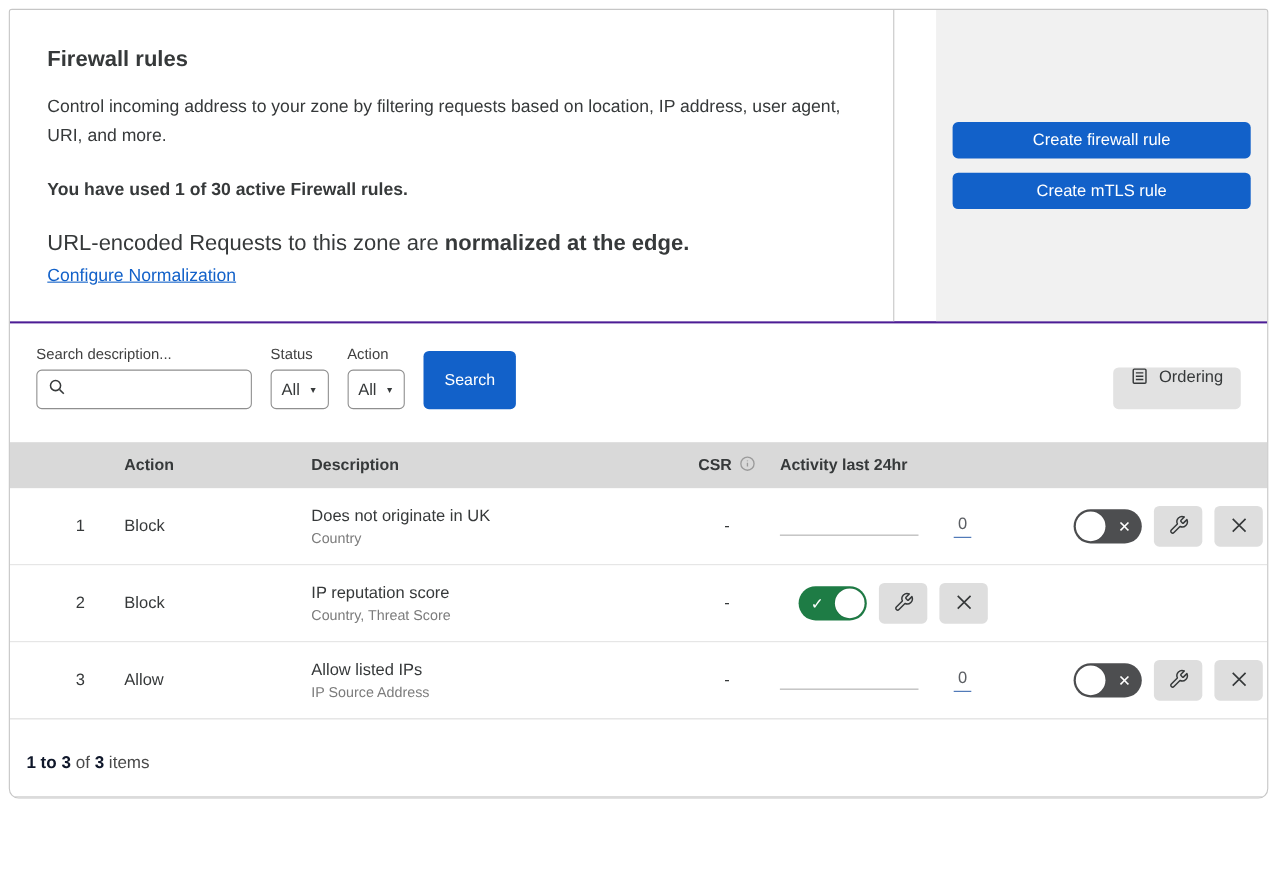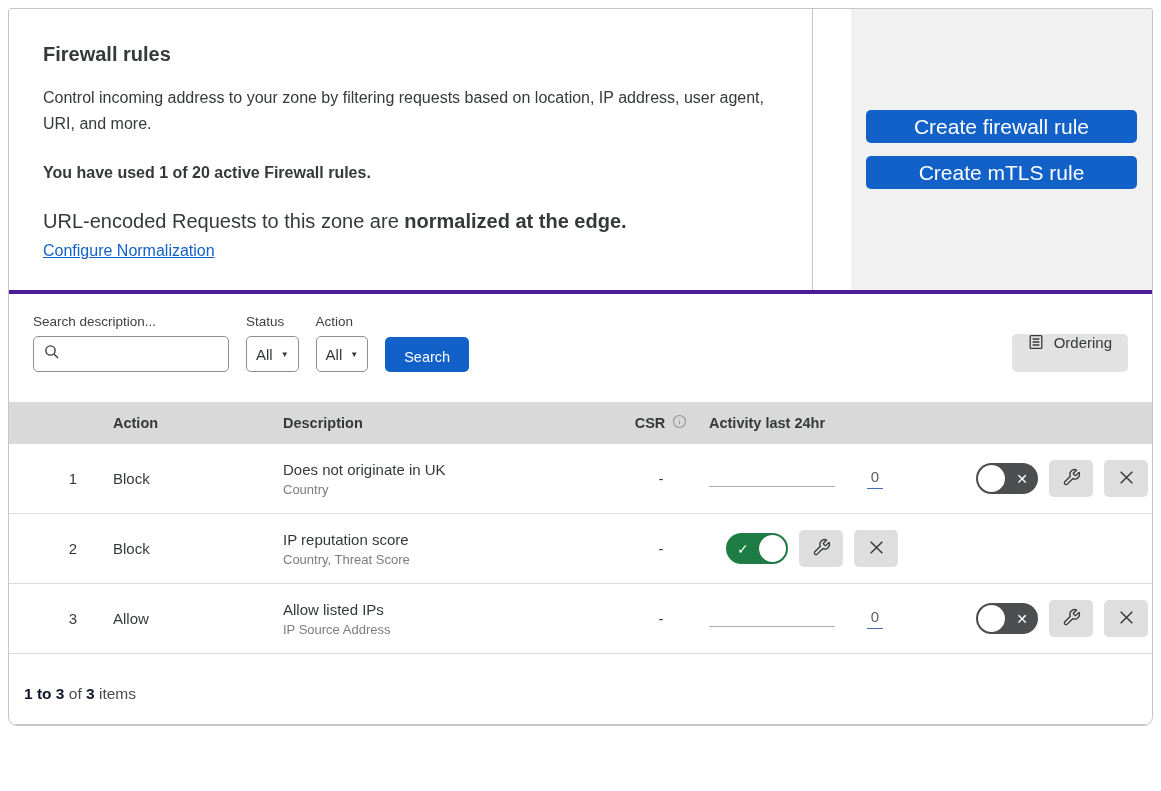--- a/index.html
+++ b/index.html
@@ -11,42 +11,42 @@
   }
   .page { padding:8px; }
   .card {
     width:1145px;
     border:1px solid #c6c6c6;
     border-radius:3px 3px 9px 9px;
     overflow:hidden;
     background:#fff;
   }
   
-  .top { display:flex; border-bottom:4px solid #4c1d95; height:285px;gap:38px; }
+  .top { display:flex; border-bottom:2px solid #4c1d95; height:285px;gap:38px; }
   .top-left { width:804px; flex:none; background:#fff; border-right:1px solid #c6c6c6; padding:34px 40px 24px 34px; }
   .top-right { flex:1; background:#f1f1f1; display:flex; flex-direction:column; align-items:center; justify-content:center; gap:13px; }
   .page-title { font-size:20px; font-weight:600; margin:0 0 19px 0; }
   .desc { font-size:16px; line-height:26px; margin:0 0 27px 0; max-width:722px; }
   .usage { font-size:16px; font-weight:bold; margin:0 0 28px 0; }
   .norm { font-size:20px; margin:0 0 9px 0; }
   .link { color:#1261c9; text-decoration:underline; font-size:16px; cursor:pointer; }
   .btn-primary {
     background:#1261c9; color:#fff; border:none; border-radius:5px;
-    font-family:inherit; font-size:21px; cursor:pointer;
+    font-family:inherit; font-size:15px; cursor:pointer;
   }
   .btn-panel { width:271px; height:33px; }
   
   .filters { display:flex; align-items:flex-end; gap:17px; padding:20px 24px 30px 24px; }
   .filter-col { display:flex; flex-direction:column; gap:7px; }
   .filter-label { font-size:13.5px; color:#404040; }
   .search-box { width:196px; height:36px; border:1px solid #8f8f8f; border-radius:5px; background:#fff; display:flex; align-items:center; gap:6px; padding:0 10px; }
   .search-box input { border:none; outline:none; flex:1; min-width:0; font:inherit; font-size:14px; background:transparent; }
   .dropdown { height:36px; border:1px solid #8f8f8f; border-radius:5px; background:#fff; display:flex; align-items:center; gap:8px; padding:0 9px; font-size:15px; cursor:pointer; }
   .caret { font-size:8px; color:#36393a; }
-  .search-btn { height:35px; padding:12px 19px; font-size:14.5px; }
+  .search-btn { height:53px; padding:12px 19px; font-size:14.5px; }
   .ordering-btn {
     margin-left:auto; height:38px; padding:0 16px;
     background:#e2e2e2; border:none; border-radius:5px;
     display:flex; align-items:flex-start; gap:10px;
     font-family:inherit; font-size:15px; color:#36393a; cursor:pointer;
   }
   
   .thead, .trow {
     display:grid;
     grid-template-columns:80px 170px 330px 96px 250px 1fr;
@@ -86,21 +86,21 @@
 </head>
 <body>
 
 <div class="page">
   <div class="card">
 
     <div class="top">
       <div class="top-left">
         <h1 class="page-title">Firewall rules</h1>
         <p class="desc">Control incoming address to your zone by filtering requests based on location, IP address, user agent, URI, and more.</p>
-        <p class="usage">You have used 1 of 20 active Firewall rules.</p>
+        <p class="usage">You have used 1 of 30 active Firewall rules.</p>
         <p class="norm"><span>URL-encoded Requests to this zone are </span><b>normalized at the edge.</b></p>
         <a class="link">Configure Normalization</a>
       </div>
       <div class="top-right">
         <button class="btn-primary btn-panel">Create firewall rule</button>
         <button class="btn-primary btn-panel">Create mTLS rule</button>
       </div>
     </div>
 
     <div class="filters">

